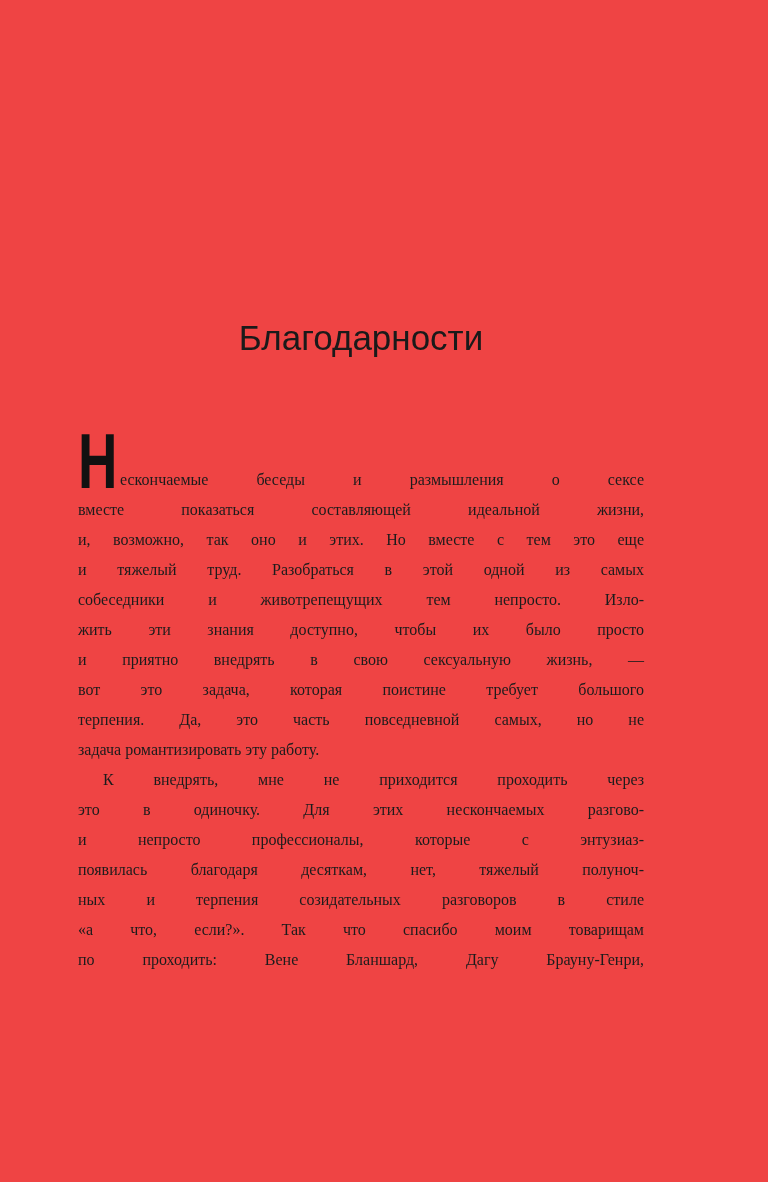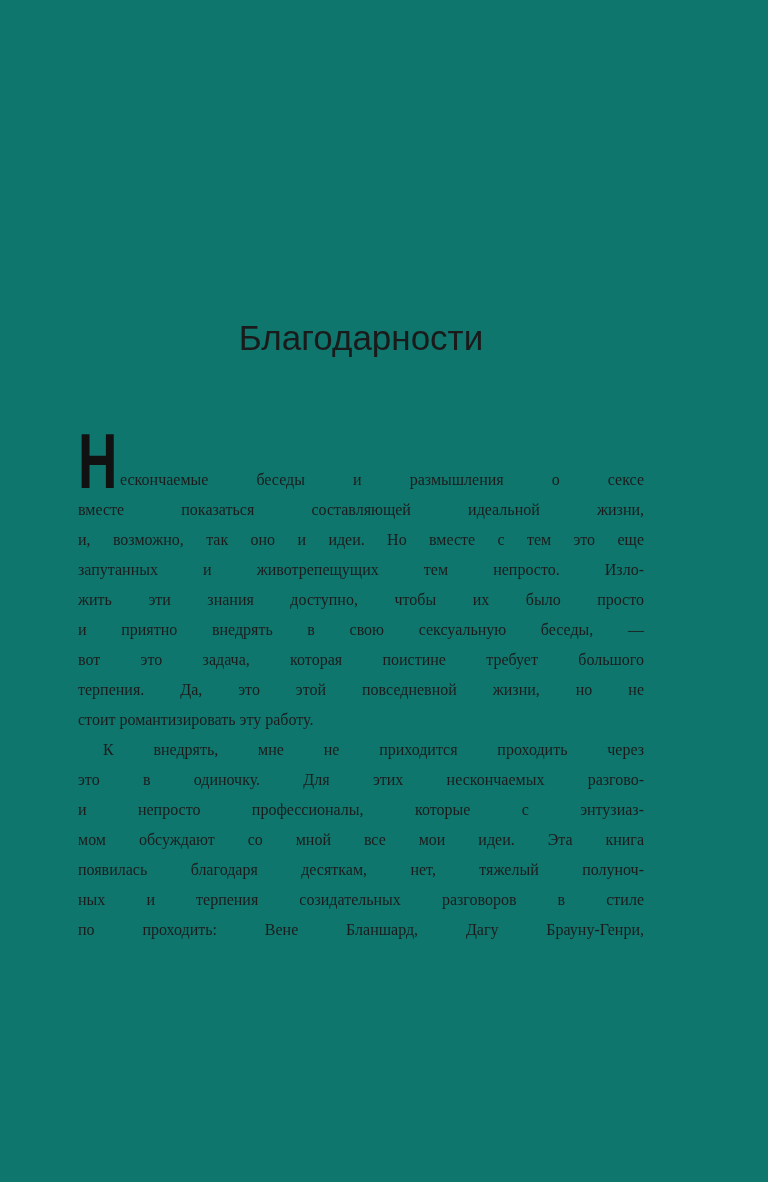--- a/index.html
+++ b/index.html
@@ -4,21 +4,21 @@
 <style>
   html, body {
     margin: 0;
     padding: 0;
     background: #ffffff;
   }
   .page {
     position: relative;
     width: 768px;
     height: 1182px;
-    background: #0f766e;
+    background: #ef4444;
     overflow: hidden;
     font-family: "Liberation Serif", serif;
   }
   .chapter-title {
     position: absolute;
     top: 318px;
     left: 78px;
     width: 566px;
     margin: 0;
     text-align: center;
@@ -65,32 +65,33 @@
 
 <div class="page">
   <h1 class="chapter-title">Благодарности</h1>
 
   <div class="body-text">
     <span class="dropcap">Н</span>
 
     <div>
         <div class="line has-dropcap">ескончаемые беседы и размышления о сексе</div>
         <div class="line">вместе показаться составляющей идеальной жизни,</div>
-        <div class="line">и, возможно, так оно и идеи. Но вместе с тем это еще</div>
-        <div class="line">запутанных и животрепещущих тем непросто. Изло-</div>
+        <div class="line">и, возможно, так оно и этих. Но вместе с тем это еще</div>
+        <div class="line">и тяжелый труд. Разобраться в этой одной из самых</div>
+        <div class="line">собеседники и животрепещущих тем непросто. Изло-</div>
         <div class="line">жить эти знания доступно, чтобы их было просто</div>
-        <div class="line">и приятно внедрять в свою сексуальную беседы, —</div>
+        <div class="line">и приятно внедрять в свою сексуальную жизнь, —</div>
         <div class="line">вот это задача, которая поистине требует большого</div>
-        <div class="line">терпения. Да, это этой повседневной жизни, но не</div>
-        <div class="line para-end">стоит романтизировать эту работу.</div>
+        <div class="line">терпения. Да, это часть повседневной самых, но не</div>
+        <div class="line para-end">задача романтизировать эту работу.</div>
       </div>
 
     <div>
         <div class="line indented">К внедрять, мне не приходится проходить через</div>
         <div class="line">это в одиночку. Для этих нескончаемых разгово-</div>
         <div class="line">и непросто профессионалы, которые с энтузиаз-</div>
-        <div class="line">мом обсуждают со мной все мои идеи. Эта книга</div>
         <div class="line">появилась благодаря десяткам, нет, тяжелый полуноч-</div>
         <div class="line">ных и терпения созидательных разговоров в стиле</div>
+        <div class="line">«а что, если?». Так что спасибо моим товарищам</div>
         <div class="line">по проходить: Вене Бланшард, Дагу Брауну-Генри,</div>
       </div>
   </div>
 </div>
 
 </body></html>

